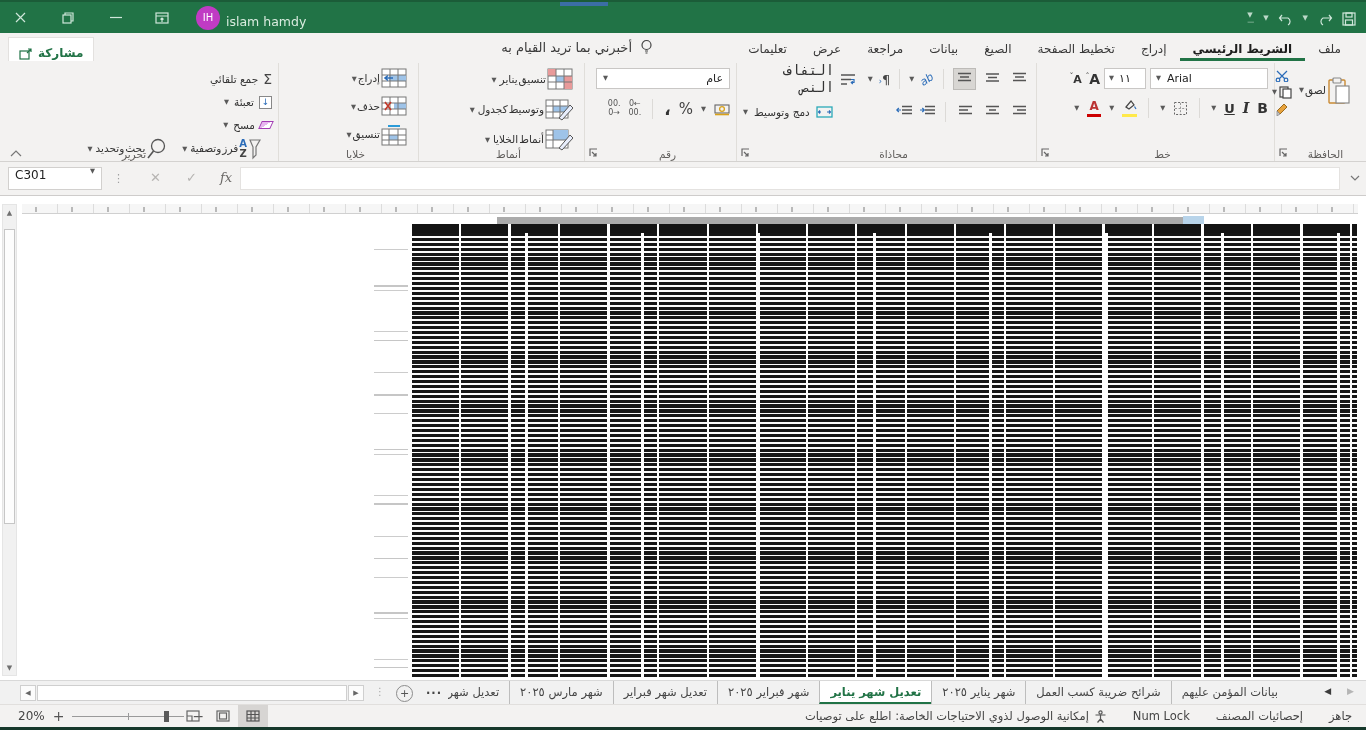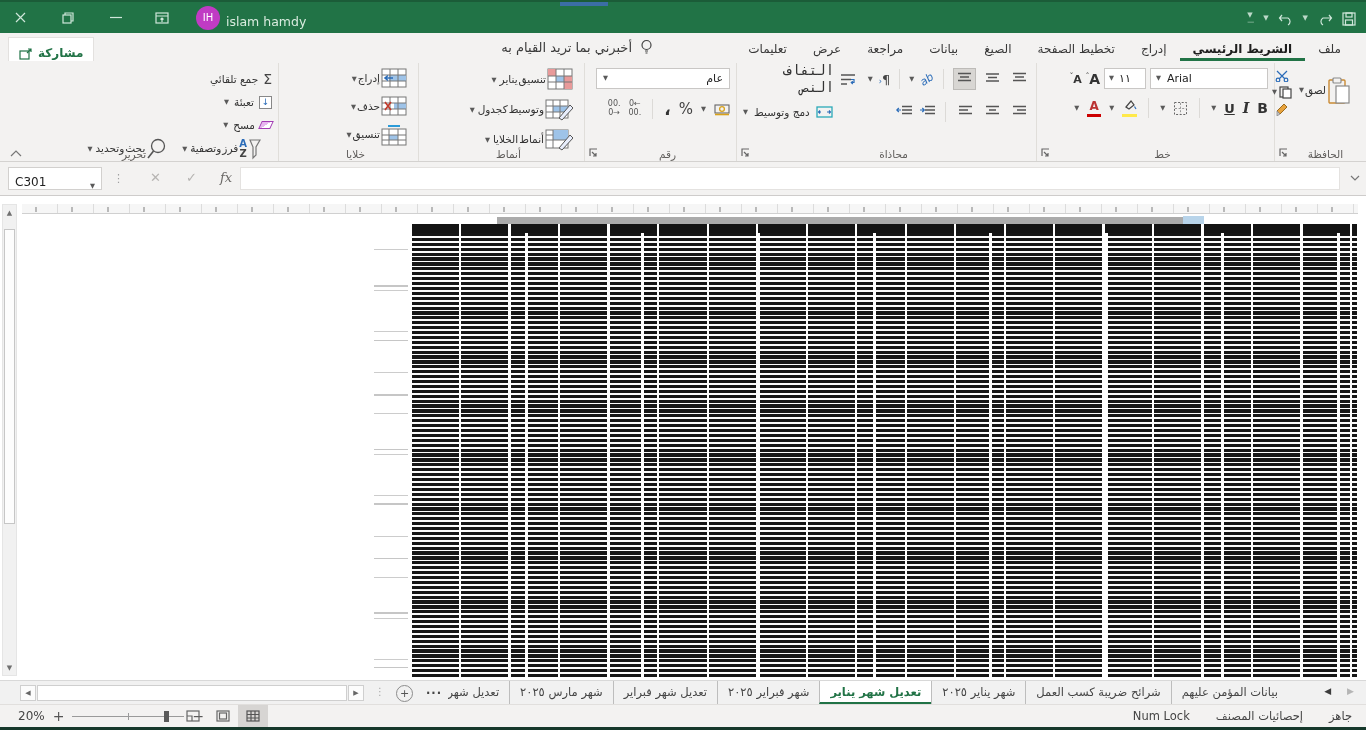--- a/index.html
+++ b/index.html
@@ -37,21 +37,21 @@
   .combo { background:#fff; border:1px solid #c9c7c5; height:21px; display:flex; align-items:center; font-size:11px; color:#222; }
   .smallrow { display:flex; align-items:center; gap:7px; height:24px; }
   .vsep { width:1px; background:#dcdad7; align-self:stretch; margin:2px 3px; }
   .selbox { background:#d8d6d3; border:1px solid #bdbbb8; }
   .fontA { font-size:12px; font-weight:bold; color:#333; line-height:1; }
   .clr-under { display:block; height:3px; margin-top:1px; }
   .collapse-ribbon { position:absolute; left:10px; bottom:4px; }
 
   
   .formula-row { position:absolute; top:162px; left:0; right:0; height:34px; background:#f3f2f1; border-bottom:1px solid #cecccb; display:flex; align-items:center; }
-  .name-box { position:absolute; left:8px; top:5px; width:94px; height:23px; background:#fff; border:1px solid #d2d0ce; display:flex; align-items:flex-end; padding:0 6px; font-size:12px; color:#222; }
+  .name-box { position:absolute; left:8px; top:5px; width:94px; height:23px; background:#fff; border:1px solid #d2d0ce; display:flex; align-items:flex-start; padding:0 6px; font-size:12px; color:#222; }
   .name-box .dd { margin-left:auto; }
   .fdots { position:absolute; left:113px; top:10px; color:#a0a0a0; font-size:11px; }
   .fbtn { position:absolute; top:8px; font-size:13px; color:#b6b4b2; }
   .fx-btn { color:#6a6866; font-style:italic; font-family:"DejaVu Serif","Liberation Serif",serif; }
   .formula-input { position:absolute; left:240px; right:26px; top:5px; height:23px; background:#fff; border:1px solid #e4e2e0; }
   .fchev { position:absolute; right:6px; top:13px; }
 
   
   .sheet { position:absolute; top:196px; left:0; right:0; bottom:50px; background:#fff; }
   .colhead { position:absolute; top:8px; left:22px; right:8px; height:10px; border-bottom:1px solid #d0d0d0;
@@ -565,16 +565,23 @@
           <svg width="14" height="12">
             <rect x="1" y="1" width="12" height="10" class="ic" style="stroke:#555"></rect>
             <path d="M1 4.5h12M1 8h12M5 1v10M9 1v10" class="ic" style="stroke:#555"></path>
           </svg>
         </span>
     </div>
     <div class="status-right">
       <span>جاهز</span>
       <span>إحصائيات المصنف</span>
       <span style="direction:ltr;">Num Lock</span>
+      <span style="display:flex; align-items:center; gap:5px;">
+        <svg width="13" height="13">
+            <circle cx="6.5" cy="2.5" r="1.6" class="ic" style="stroke:#555"></circle>
+            <path d="M1.5 5h10M6.5 5v4M6.5 9l-3 3.5M6.5 9l3 3.5" class="ic" style="stroke:#555"></path>
+          </svg>
+        <span>إمكانية الوصول لذوي الاحتياجات الخاصة: اطلع على توصيات</span>
+      </span>
     </div>
   </div>
   <div class="bottomstrip"></div>
 </div>
 
 </body></html>

